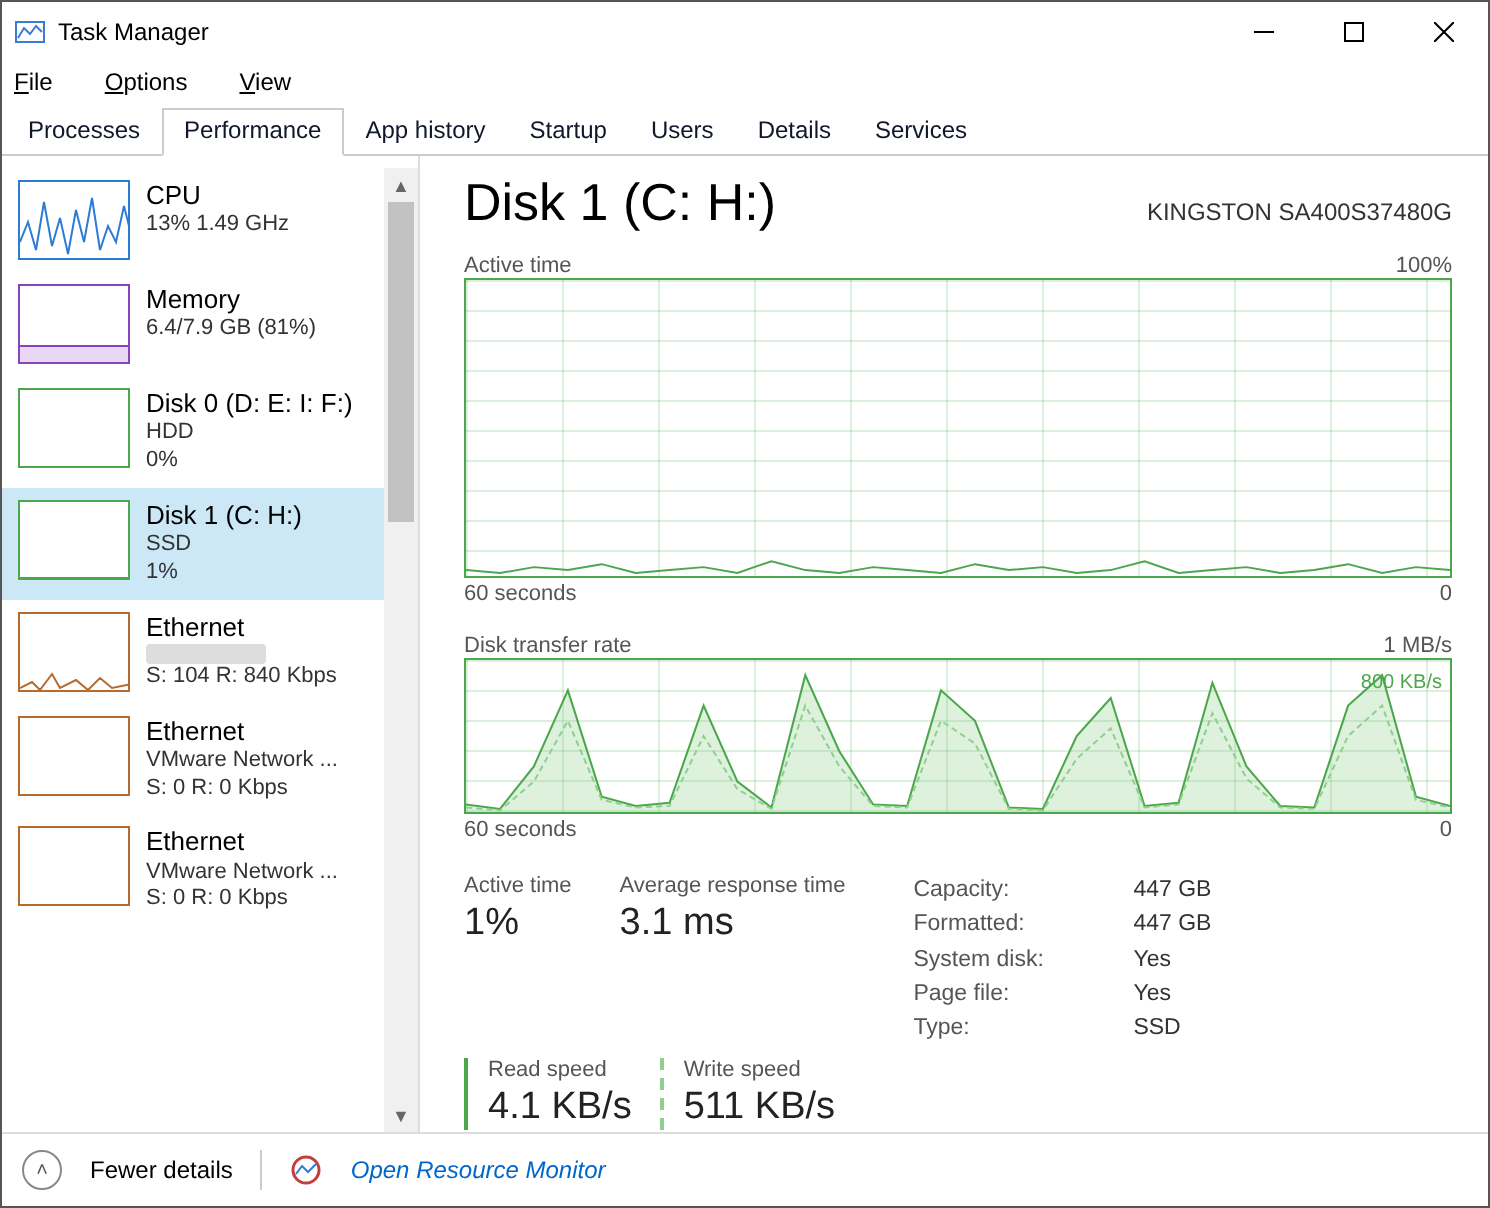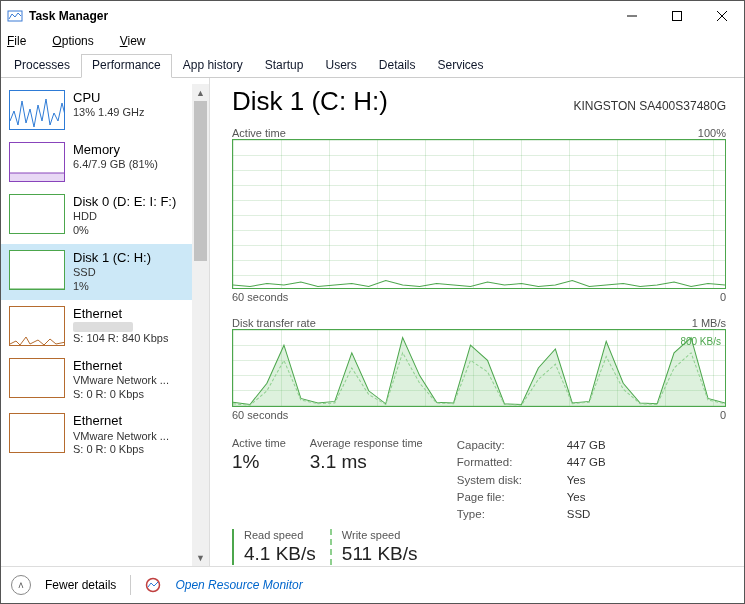--- a/index.html
+++ b/index.html
@@ -18,21 +18,20 @@
     display: flex;
     flex-direction: column;
     background: #fff;
   }
   
   .titlebar {
     height: 30px;
     display: flex;
     align-items: center;
     padding-left: 6px;
-    font-weight: bold;
   }
   .titlebar .app-icon {
     width: 16px; height: 16px; margin-right: 6px;
     display: inline-flex; align-items:center; justify-content:center;
   }
   .title-text { font-size: 12px; }
   .win-controls { margin-left: auto; display: flex; }
   .win-btn {
     width: 45px; height: 30px;
     display: flex; align-items: center; justify-content: center;

